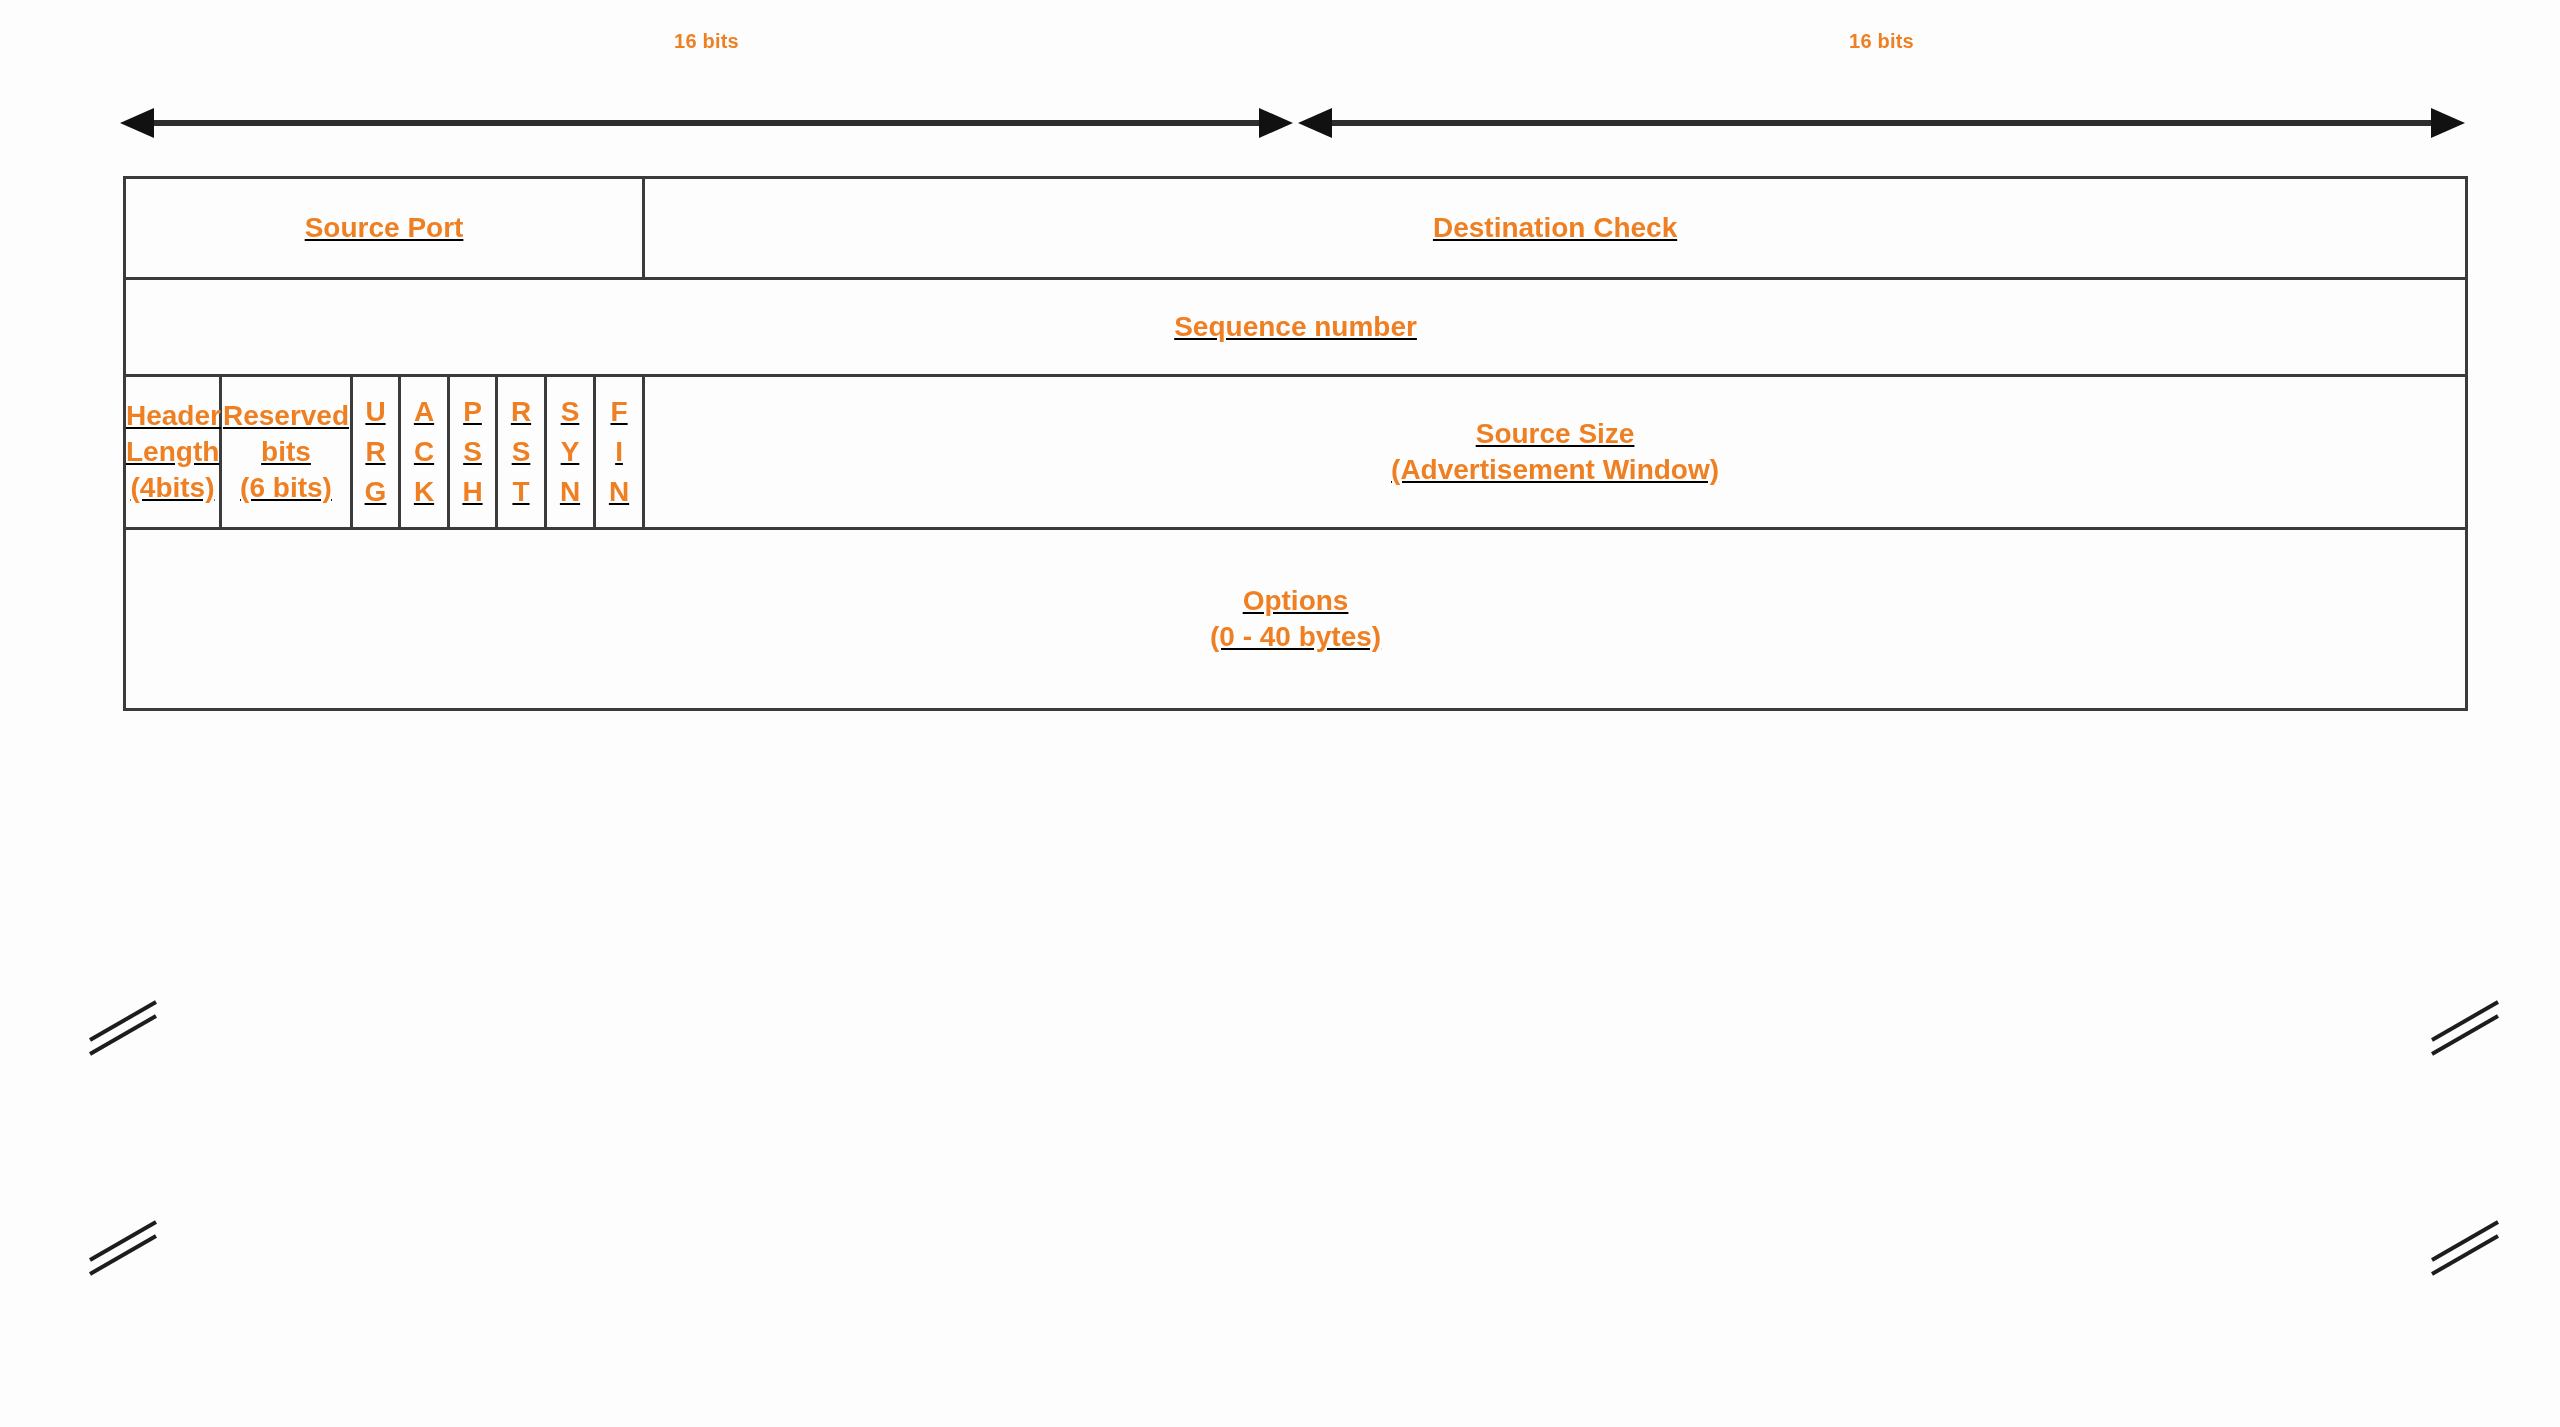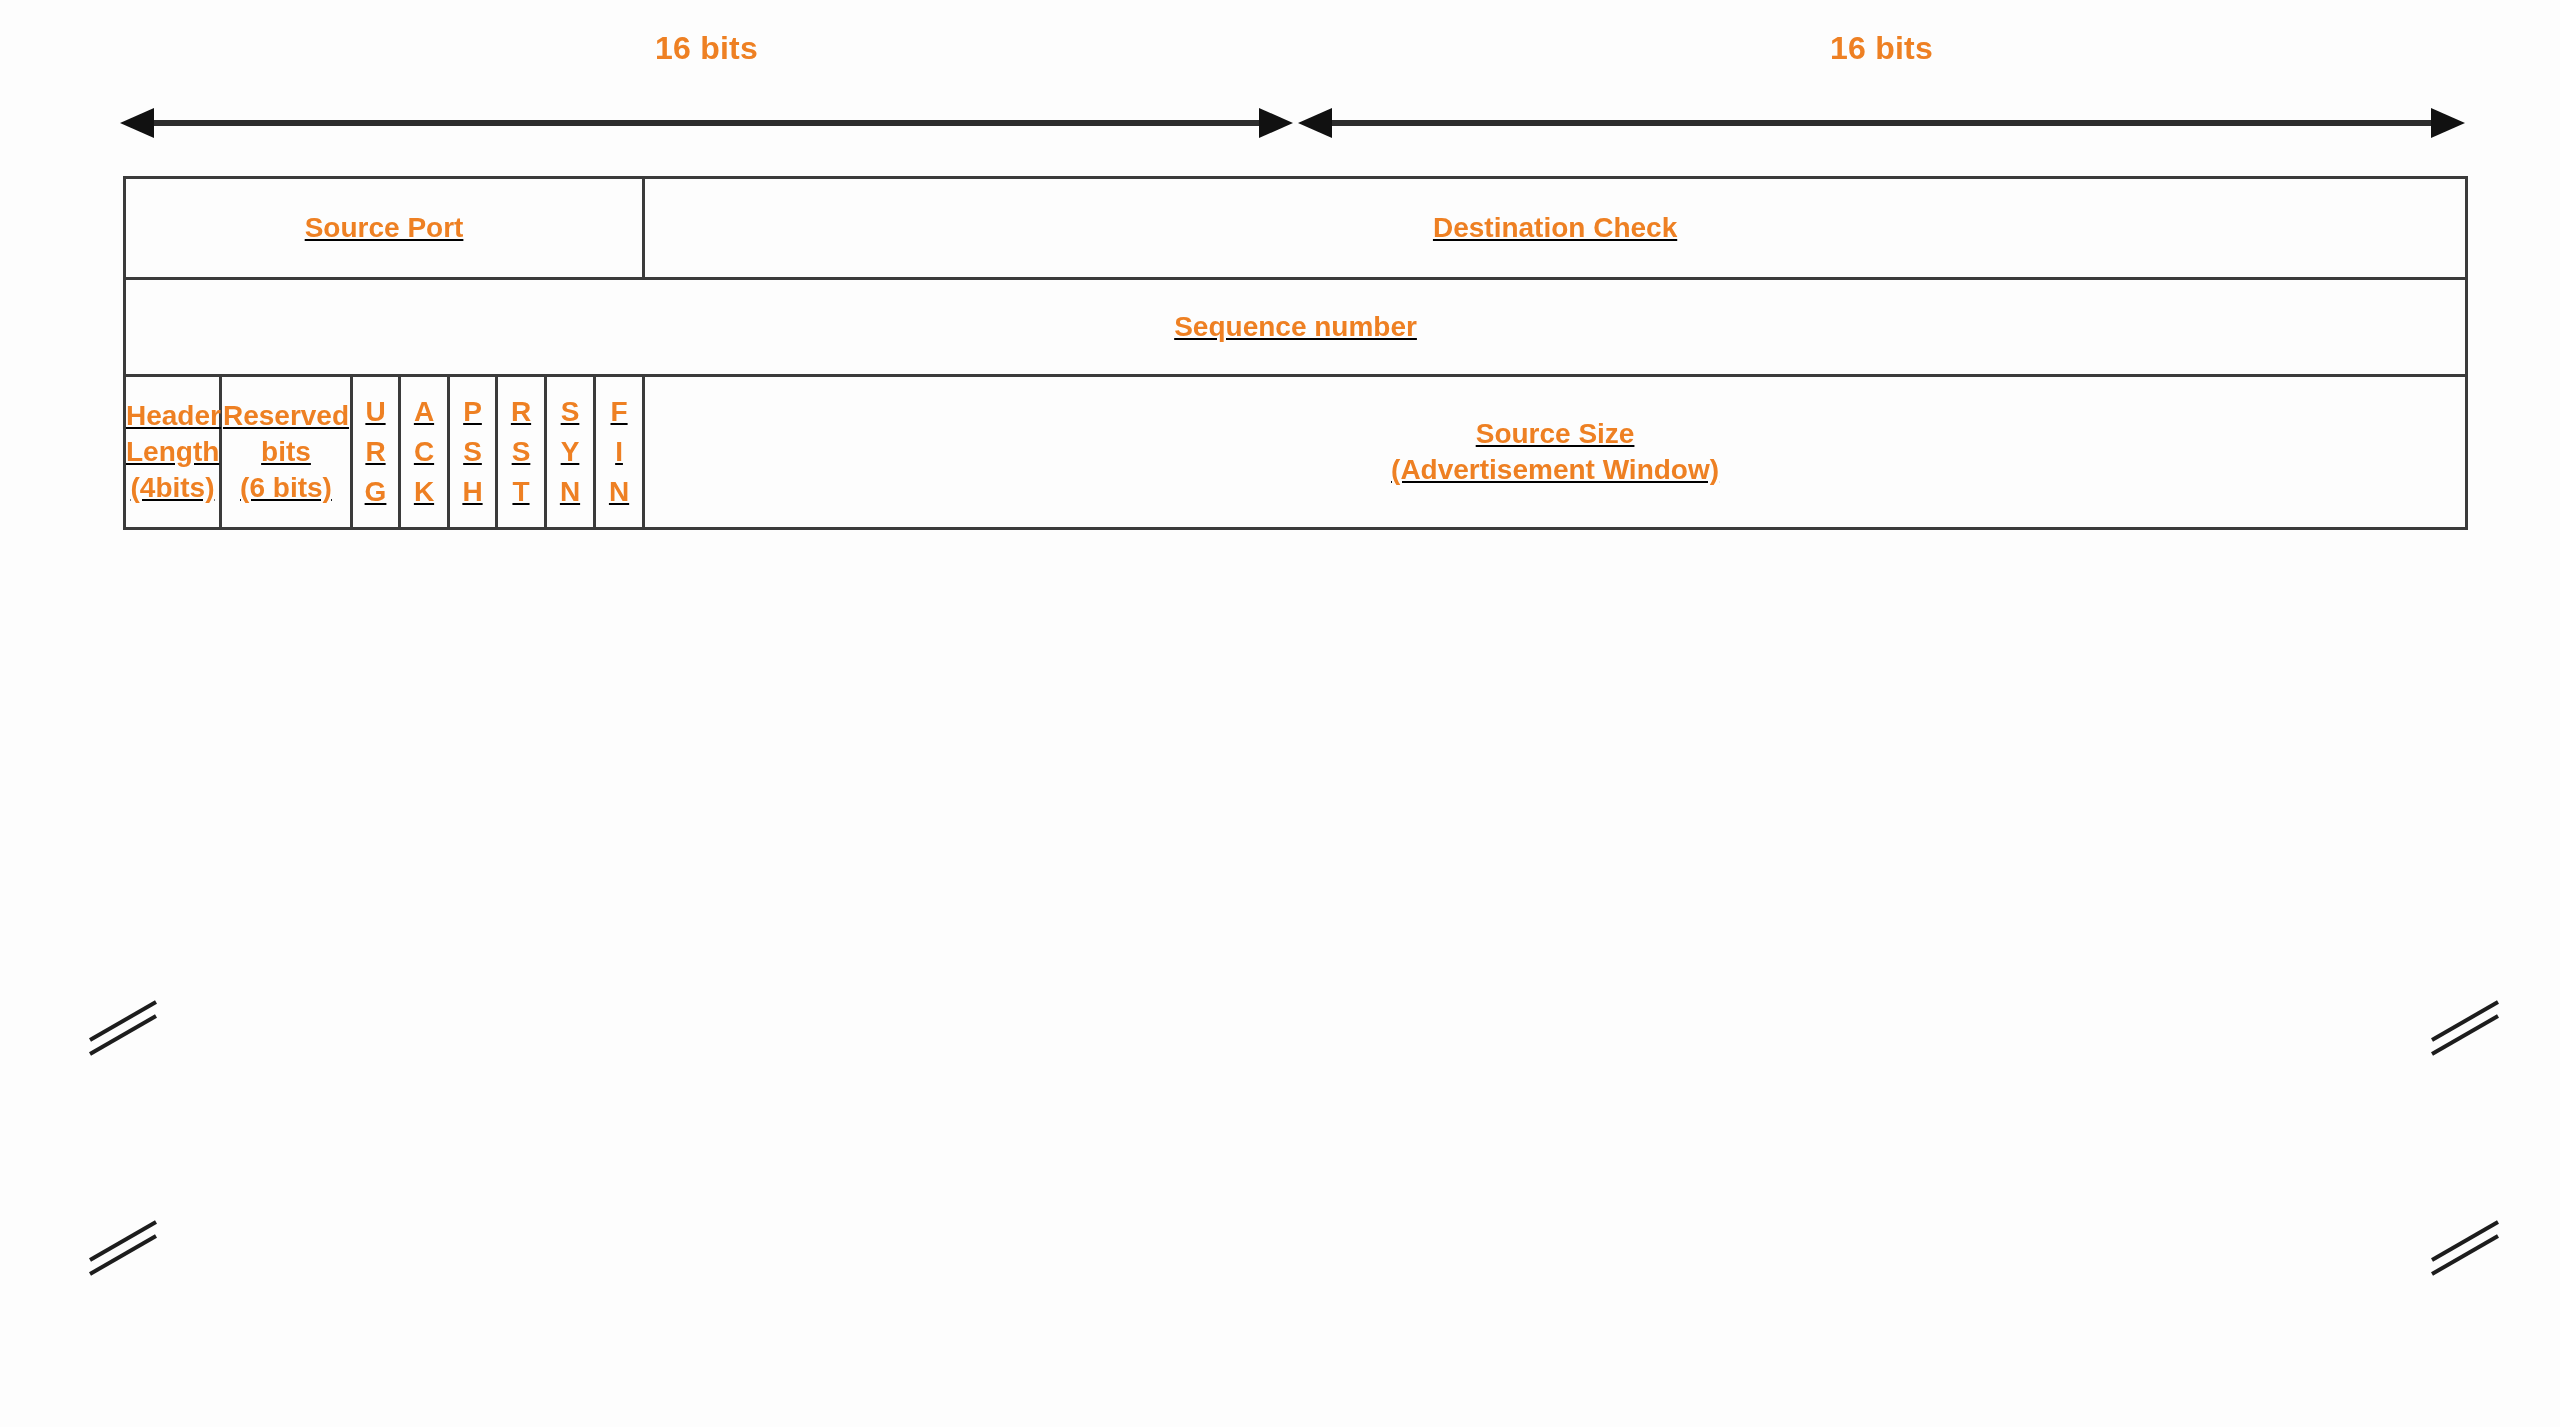--- a/index.html
+++ b/index.html
@@ -35,21 +35,21 @@
     top: 0;
     height: 150px;
   }
   .scale-label {
     position: absolute;
     left: 0;
     right: 0;
     top: 30px;
     text-align: center;
     color: #ee8023;
-    font-size: 32px;
+    font-size: 20px;
     font-weight: bold;
     letter-spacing: 0.2px;
   }
   .scale-arrow {
     position: absolute;
     left: 0;
     right: 0;
     top: 108px;
     height: 30px;
   }
@@ -232,20 +232,28 @@
 
       <td colspan="2">
         <div class="multi-line">
           <span>Source Size</span>
           <span>(Advertisement Window)</span>
         </div>
       </td>
     </tr>
 
 
+    <tr class="r-opt">
+      <td colspan="10">
+        <div class="multi-line">
+          <span>Options</span>
+          <span>(0 - 40 bytes)</span>
+        </div>
+      </td>
+    </tr>
 
   </tbody>
     </table>
 
   <div class="break-mark bm-opt-left">
     <svg viewBox="0 0 74 78">
       <line x1="4" y1="58" x2="70" y2="20" stroke="#1d1d1d" stroke-width="4"></line>
       <line x1="4" y1="72" x2="70" y2="34" stroke="#1d1d1d" stroke-width="4"></line>
     </svg>
   </div>

